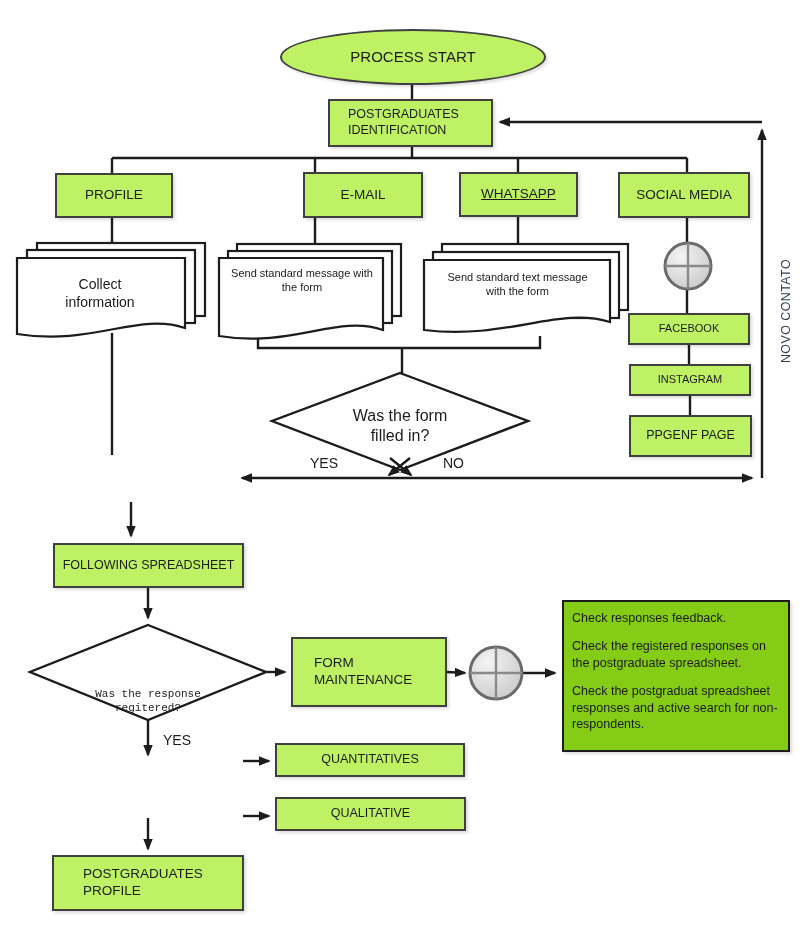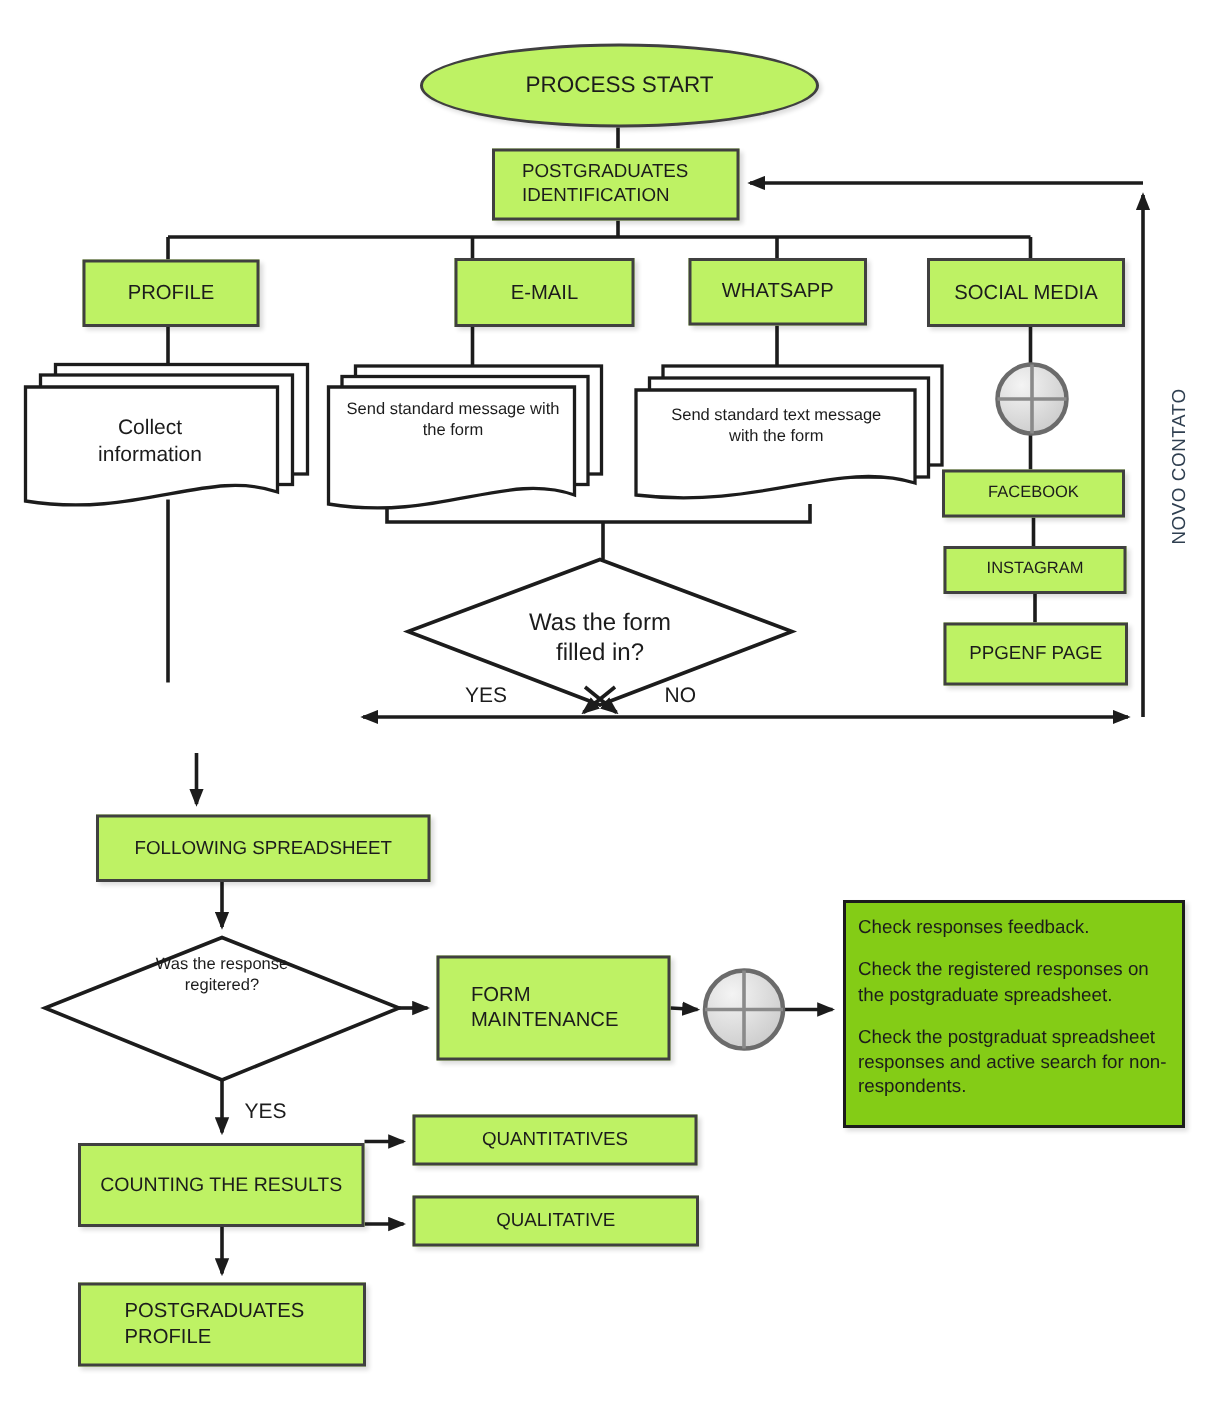--- a/index.html
+++ b/index.html
@@ -132,21 +132,21 @@
   <div class="box" style="left:328px;top:99px;width:165px;height:48px;font-size:12.5px;">
     <span style="width:125px;">POSTGRADUATES IDENTIFICATION</span>
   </div>
 
   <div class="box" style="left:55px;top:173px;width:118px;height:45px;font-size:13.5px;">
     <span>PROFILE</span>
   </div>
   <div class="box" style="left:255px;top:172px;width:120px;height:46px;font-size:13.5px;margin-left:48px;">
     <span>E-MAIL</span>
   </div>
-  <div class="box" style="left:459px;top:172px;width:119px;height:45px;font-size:13.5px;">
+  <div class="box" style="left:459px;top:172px;width:119px;height:45px;font-size:13.5px;text-decoration:underline;">
     <span>WHATSAPP</span>
   </div>
   <div class="box" style="left:618px;top:172px;width:132px;height:46px;font-size:13.5px;">
     <span>SOCIAL MEDIA</span>
   </div>
 
   <div class="doc-text" style="left:45px;top:275px;width:110px;font-size:14px;">Collect information</div>
   <div class="doc-text" style="left:228px;top:266px;width:148px;">Send standard message with the form</div>
   <div class="doc-text" style="left:440px;top:270px;width:155px;">Send standard text message with the form</div>
 
@@ -159,40 +159,37 @@
   <div class="box" style="left:629px;top:415px;width:123px;height:42px;font-size:12.5px;">
     <span>PPGENF PAGE</span>
   </div>
 
   <div id="novo-contato">NOVO CONTATO</div>
 
   <div class="lbl" style="left:340px;top:406px;width:120px;font-size:16px;">Was the form filled in?</div>
   <div class="yesno" style="left:310px;top:455px;">YES</div>
   <div class="yesno" style="left:443px;top:455px;">NO</div>
 
-  <div class="box" style="left:64px;top:543px;width:223px;height:45px;font-size:12.5px;">
+  <div class="box" style="left:53px;top:543px;width:191px;height:45px;font-size:12.5px;">
     <span>FOLLOWING SPREADSHEET</span>
   </div>
 
-  <div class="lbl" style="left:88px;top:637px;width:120px;font-size:11px;">Was the response regitered?</div>
+  <div class="lbl" style="left:88px;top:688px;width:120px;font-size:11px;font-family:Liberation Mono, monospace;">Was the response regitered?</div>
   <div class="yesno" style="left:163px;top:732px;">YES</div>
 
   <div class="box" style="left:291px;top:637px;width:156px;height:70px;font-size:13.5px;">
     <span style="width:110px;">FORM MAINTENANCE</span>
   </div>
 
   <div class="notes" style="left:562px;top:600px;width:228px;height:152px;">
     <p>Check responses feedback.</p>
     <p>Check the registered responses on the postgraduate spreadsheet.</p>
     <p>Check the postgraduat spreadsheet responses and active search for non-respondents.</p>
   </div>
 
-  <div class="box" style="left:52px;top:762px;width:191px;height:56px;font-size:13px;">
-    <span>COUNTING THE RESULTS</span>
-  </div>
   <div class="box" style="left:275px;top:743px;width:190px;height:34px;font-size:12.5px;">
     <span>QUANTITATIVES</span>
   </div>
   <div class="box" style="left:275px;top:797px;width:191px;height:34px;font-size:12.5px;">
     <span>QUALITATIVE</span>
   </div>
   <div class="box" style="left:52px;top:855px;width:192px;height:56px;font-size:13.5px;">
     <span style="width:130px;">POSTGRADUATES PROFILE</span>
   </div>
 

